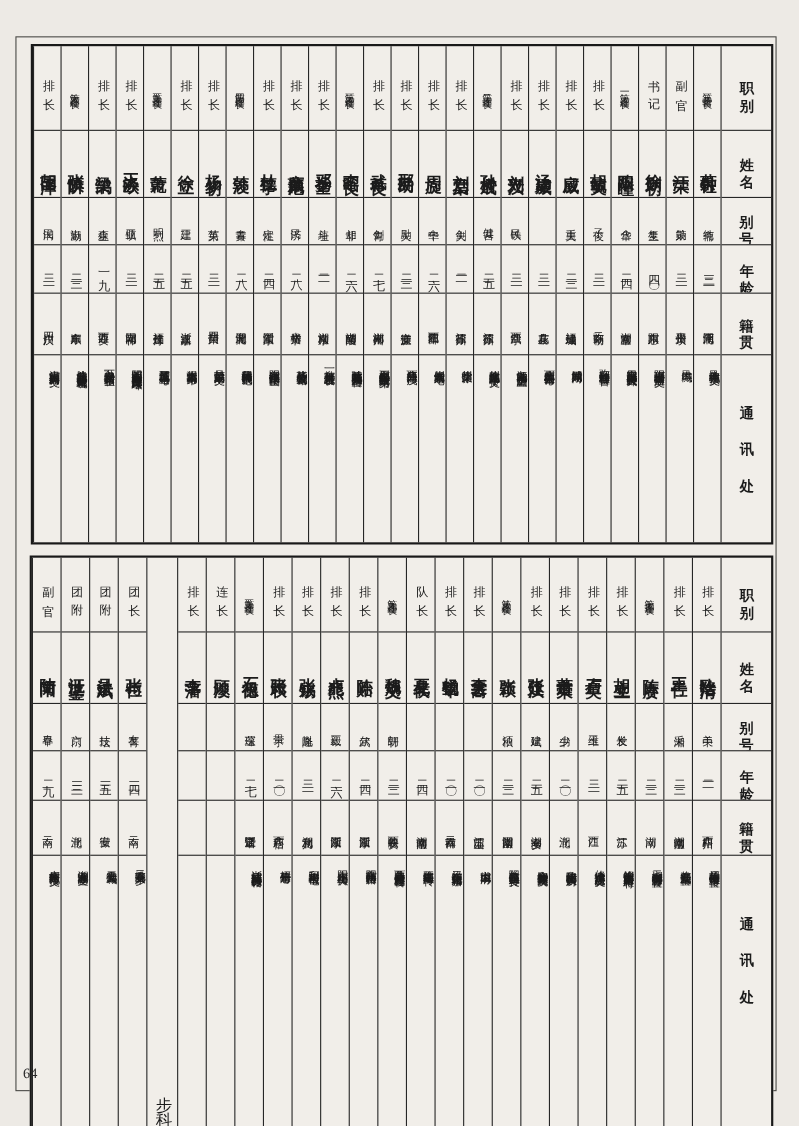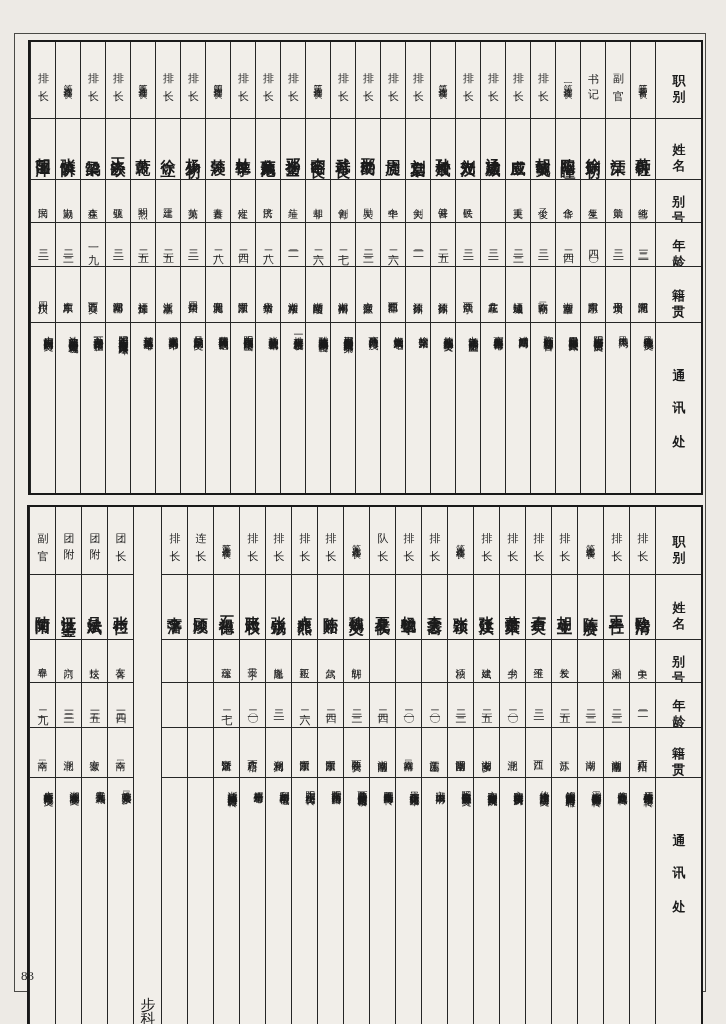--- a/index.html
+++ b/index.html
@@ -414,14 +414,14 @@
         </div><div class="vcol">
           <div class="cell c-position">副官</div>
           <div class="cell c-name">陆向阳</div>
           <div class="cell c-alias">春早</div>
           <div class="cell c-age">二九</div>
           <div class="cell c-native">云南</div>
           <div class="cell c-address">广州桥商街九号楼下交</div>
         </div></div>
   </div>
 
-  <div class="pageno">83</div>
+  <div class="pageno">64</div>
 </div>
 
 </body></html>

